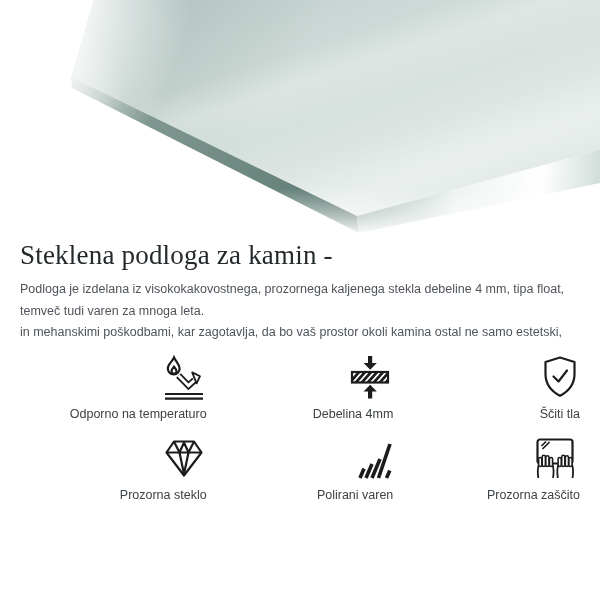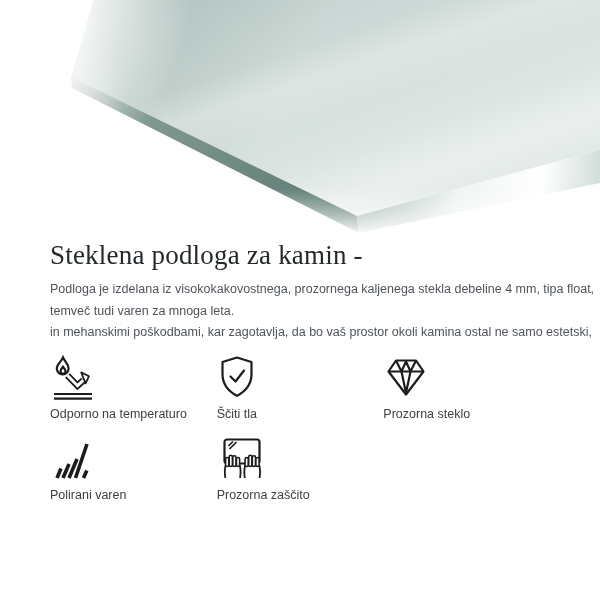--- a/index.html
+++ b/index.html
@@ -39,35 +39,35 @@
     position:absolute;inset:0;pointer-events:none;
     background:
       radial-gradient(circle 300px at -30px -10px,#ffffff 0%,#ffffff 34%,rgba(255,255,255,0) 74%),
       radial-gradient(circle 110px at 48px 92px,rgba(255,255,255,.65) 0%,rgba(255,255,255,0) 70%);
   }
   .hero-fade-bottom{
     position:absolute;inset:0;pointer-events:none;
     background:linear-gradient(180deg,rgba(255,255,255,0) 0%,rgba(255,255,255,0) 80%,rgba(255,255,255,.55) 92%,#ffffff 100%);
   }
   
-  .content{padding:0 50px;}
+  .content{padding:0 20px;}
   .page-title{
     margin:4px 0 0 0;
     font-family:"Liberation Serif","DejaVu Serif",serif;
     font-weight:400;color:#24292c;
     font-size:27px;line-height:31px;letter-spacing:.2px;
   }
   .intro{margin-top:8px;color:#4e545a;font-size:12.5px;line-height:21.5px;}
   .intro .line{white-space:nowrap;}
   
   .features{
     margin-top:10px;display:grid;grid-template-columns:repeat(3,1fr);
     row-gap:14px;
   }
-  .feature{display:flex;flex-direction:column;align-items:flex-start;}
+  .feature{display:flex;flex-direction:column;align-items:flex-end;}
   .feature .icon-box{height:47px;display:flex;align-items:center;justify-content:center;}
   .feature .label{margin-top:6px;font-size:12.5px;color:#3c4145;text-align:center;}
   .icon-box svg{display:block;}
   .ic{stroke:#1c1c1c;stroke-width:2.2;fill:none;}
 </style>
 </head>
 <body>
 
 <div class="hero">
   <div class="glass-top"></div>
@@ -97,20 +97,40 @@
           <path class="ic" stroke-width="2" d="M13 3.5 c2 4.5 5.6 6.6 5.6 11.1 a5.9 5.9 0 0 1 -11.8 0 c0 -4.5 4.2 -6.6 6.2 -11.1 z"></path>
           <path class="ic" stroke-width="1.8" d="M13 12.8 c1.6 1.9 2.5 3 2.5 4.4 a2.5 2.5 0 0 1 -5 0 c0 -1.4 0.9 -2.5 2.5 -4.4 z"></path>
           <path d="M17.5 21.5 L27.5 31.7 L33.5 26.2" stroke="#1c1c1c" stroke-width="6.6" fill="none"></path>
           <path d="M17.5 21.5 L27.5 31.7 L33.5 26.2" stroke="#ffffff" stroke-width="3" fill="none"></path>
           <path d="M39 22.2 L31.2 18.4 L33.4 24 L35.6 29.4 Z" fill="#ffffff" stroke="#1c1c1c" stroke-width="1.8" stroke-linejoin="round"></path>
         </svg>
       </span>
       <span class="label">Odporno na temperaturo</span>
     </div>
 
+    <div class="feature">
+      <span class="icon-box">
+        <svg width="46" height="47" viewBox="0 0 46 47">
+          <defs>
+              <clipPath id="barclip">
+                <rect x="5" y="18" width="36" height="10.5"></rect>
+              </clipPath>
+            </defs>
+          <g clip-path="url(#barclip)" stroke="#1c1c1c" stroke-width="2.7">
+            <path d="M2 29.5 L13 17 M8 29.5 L19 17 M14 29.5 L25 17 M20 29.5 L31 17 M26 29.5 L37 17 M32 29.5 L43 17 M38 29.5 L49 17"></path>
+          </g>
+          <rect class="ic" x="5" y="18" width="36" height="10.5"></rect>
+          <rect x="21" y="2" width="4.2" height="7.5" fill="#1c1c1c"></rect>
+          <path d="M16.6 9 H29.8 L23.2 15.8 Z" fill="#1c1c1c"></path>
+          <rect x="21" y="37" width="4.2" height="7.5" fill="#1c1c1c"></rect>
+          <path d="M16.6 37.5 H29.8 L23.2 30.7 Z" fill="#1c1c1c"></path>
+        </svg>
+      </span>
+      <span class="label">Debelina 4mm</span>
+    </div>
 
     <div class="feature">
       <span class="icon-box">
         <svg width="40" height="44" viewBox="0 0 40 44">
           <path class="ic" stroke-width="2.4" stroke-linejoin="round" d="M20 2.5 L34.5 7 L34.5 19 C34.5 29 28.6 36.3 20 40.8 C11.4 36.3 5.5 29 5.5 19 L5.5 7 Z"></path>
           <path class="ic" stroke-width="2.5" stroke-linecap="round" stroke-linejoin="round" d="M13.5 21.5 L18.5 26.5 L27 15.5"></path>
         </svg>
       </span>
       <span class="label">Ščiti tla</span>
     </div>

